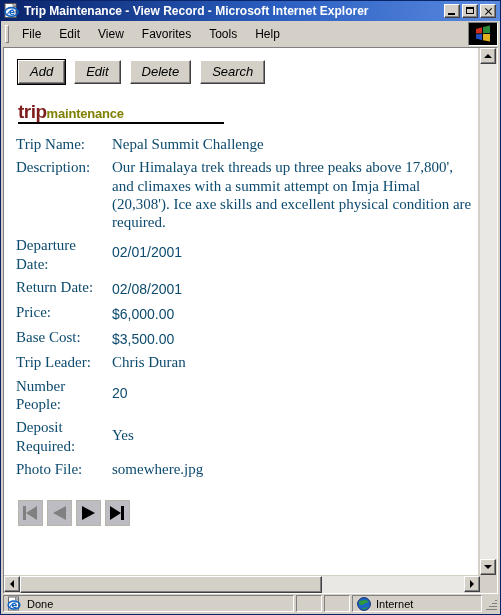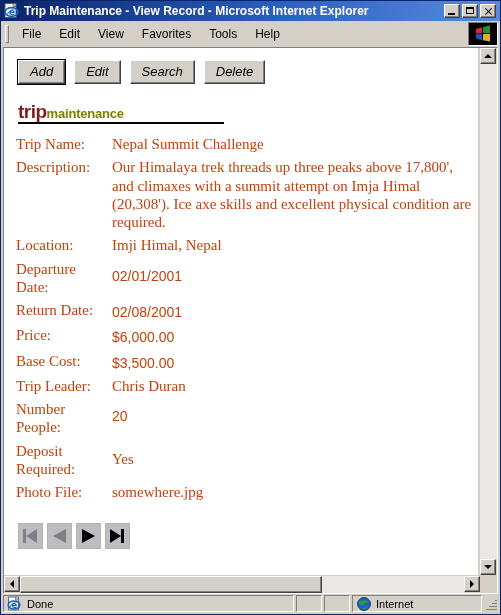--- a/index.html
+++ b/index.html
@@ -313,21 +313,21 @@
     margin-top: 10px;
     border-collapse: collapse;
     width: 455px;
     table-layout: fixed;
   }
   .record-table td {
     vertical-align: top;
     padding: 1px 0 4px 0;
     font-family: "Liberation Serif", serif;
     font-size: 15px;
-    color: #c2410c;
+    color: #0c4a6e;
     line-height: 1.22;
   }
   td.fld-label {
     width: 90px;
     padding-right: 6px;
   }
   td.fld-value {
     width: 365px;
   }
   td.fld-value.numeric {
@@ -476,41 +476,37 @@
 
   <div class="client">
     <div class="client-inner">
 
       <div class="page">
         <div class="page-content">
 
           <div class="app-toolbar">
             <span class="app-btn default">Add</span>
             <span class="app-btn">Edit</span>
+            <span class="app-btn">Delete</span>
             <span class="app-btn">Search</span>
-            <span class="app-btn">Delete</span>
           </div>
 
           <div class="app-heading">
             <span class="heading-trip">trip</span><span class="heading-maint">maintenance</span>
           </div>
 
           <table class="record-table">
             <tbody>
               <tr>
                 <td class="fld-label">Trip Name:</td>
                 <td class="fld-value">Nepal Summit Challenge</td>
               </tr>
               <tr>
                 <td class="fld-label">Description:</td>
                 <td class="fld-value">Our Himalaya trek threads up three peaks above 17,800', and climaxes with a summit attempt on Imja Himal (20,308'). Ice axe skills and excellent physical condition are required.</td>
-              </tr>
-              <tr>
-                <td class="fld-label">Location:</td>
-                <td class="fld-value">Imji Himal, Nepal</td>
               </tr>
               <tr class="two-line">
                 <td class="fld-label">Departure Date:</td>
                 <td class="fld-value numeric">02/01/2001</td>
               </tr>
               <tr>
                 <td class="fld-label">Return Date:</td>
                 <td class="fld-value numeric">02/08/2001</td>
               </tr>
               <tr>

